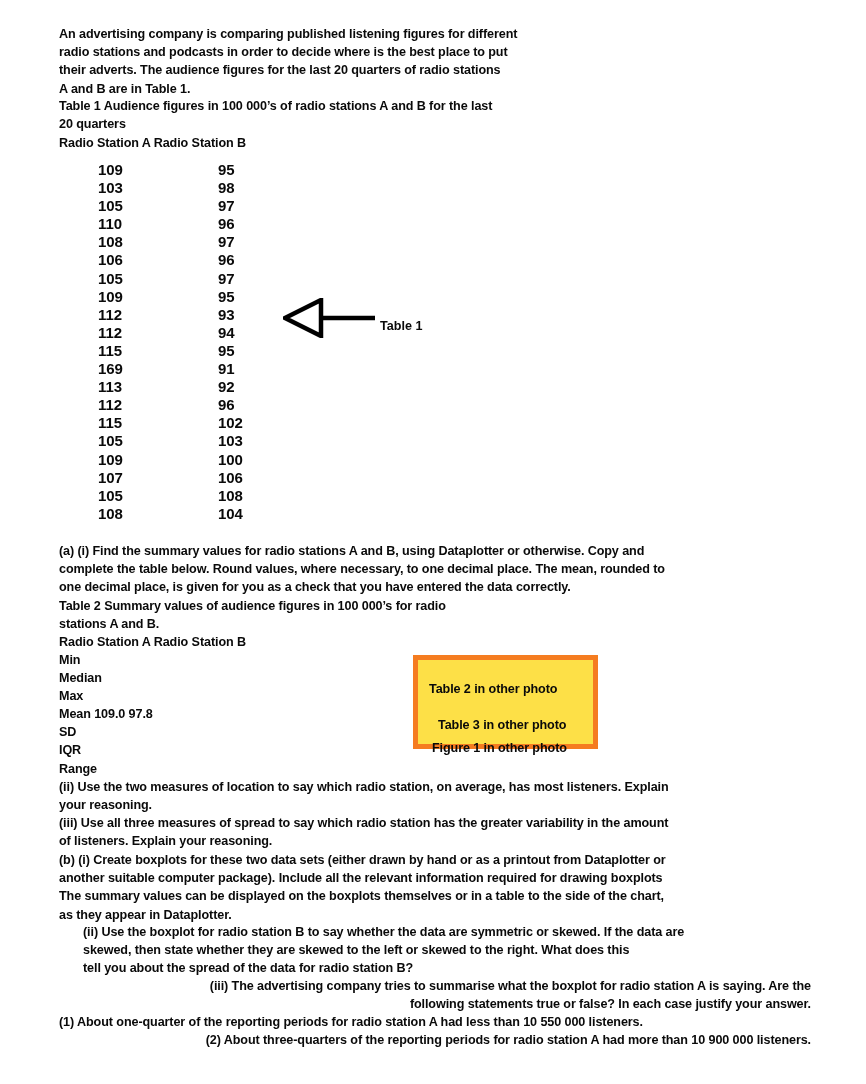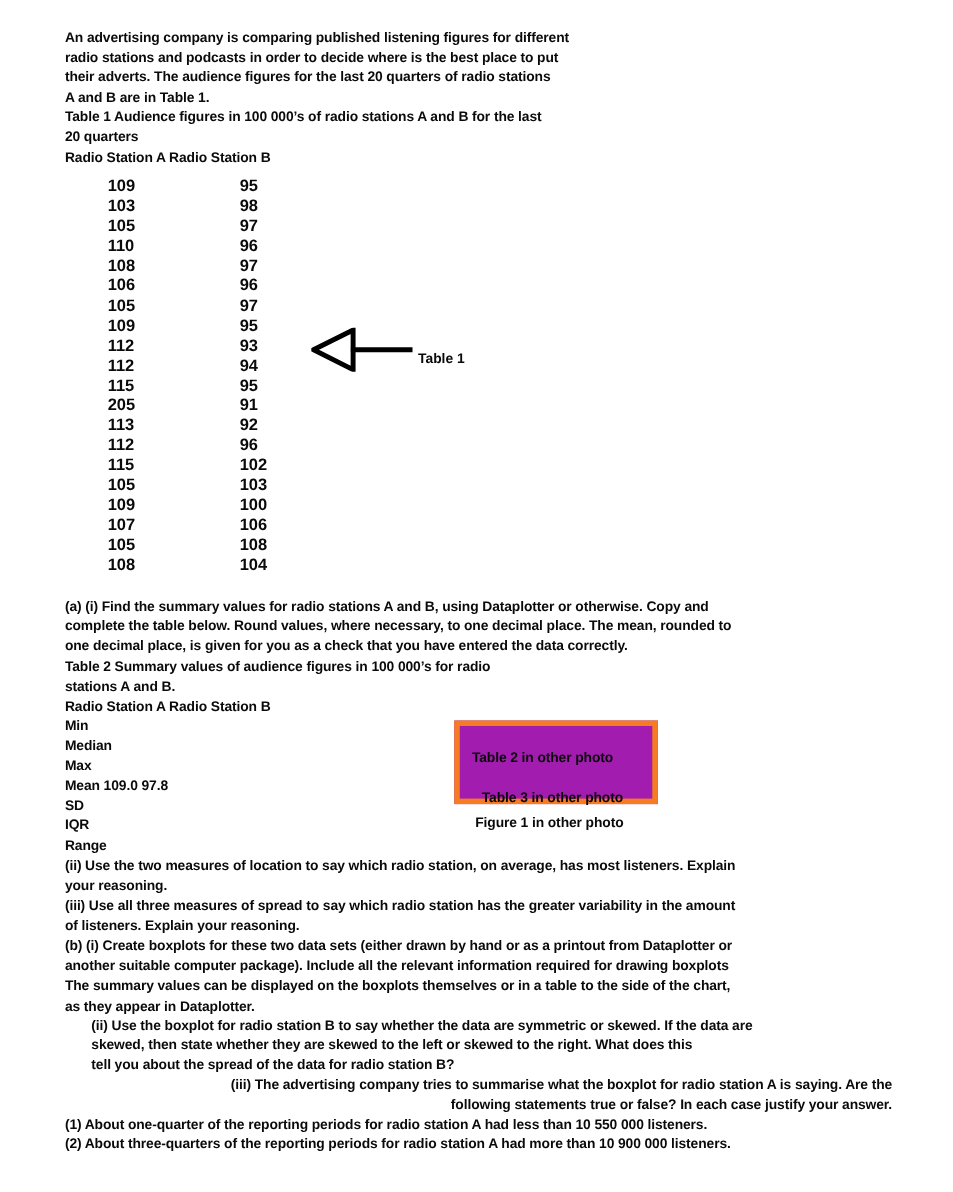--- a/index.html
+++ b/index.html
@@ -126,23 +126,23 @@
     letter-spacing: -0.1px;
     white-space: pre;
   }
 
   
   .callout {
     position: absolute;
     left: 413px;
     top: 655px;
     width: 185px;
-    height: 76px;
+    height: 94px;
     border: 5px solid #F57C20;
-    background: #a21caf;
+    background: #fde047;
   }
   .callout-line {
     position: absolute;
     font-weight: bold;
     font-size: 12.6px;
     color: #0a0a0a;
     white-space: nowrap;
     letter-spacing: -0.1px;
   }
   .cl1 { left: 11px; top: 22px; }
@@ -179,20 +179,21 @@
   }
   #statement-1 {
     left: 59px;
     top: 1013px;
     width: 752px;
   }
   #statement-2 {
     left: 59px;
     top: 1031px;
     width: 752px;
+    text-align: right;
   }
 </style>
 </head>
 <body>
 
 <div class="page">
 
   <div class="para" id="intro">An advertising company is comparing published listening figures for different
 radio stations and podcasts in order to decide where is the best place to put
 their adverts. The audience figures for the last 20 quarters of radio stations
@@ -242,21 +243,21 @@
       </div>
       <div class="datarow">
         <span class="cell colA">112</span>
         <span class="cell colB">94</span>
       </div>
       <div class="datarow">
         <span class="cell colA">115</span>
         <span class="cell colB">95</span>
       </div>
       <div class="datarow">
-        <span class="cell colA">205</span>
+        <span class="cell colA">169</span>
         <span class="cell colB">91</span>
       </div>
       <div class="datarow">
         <span class="cell colA">113</span>
         <span class="cell colB">92</span>
       </div>
       <div class="datarow">
         <span class="cell colA">112</span>
         <span class="cell colB">96</span>
       </div>

